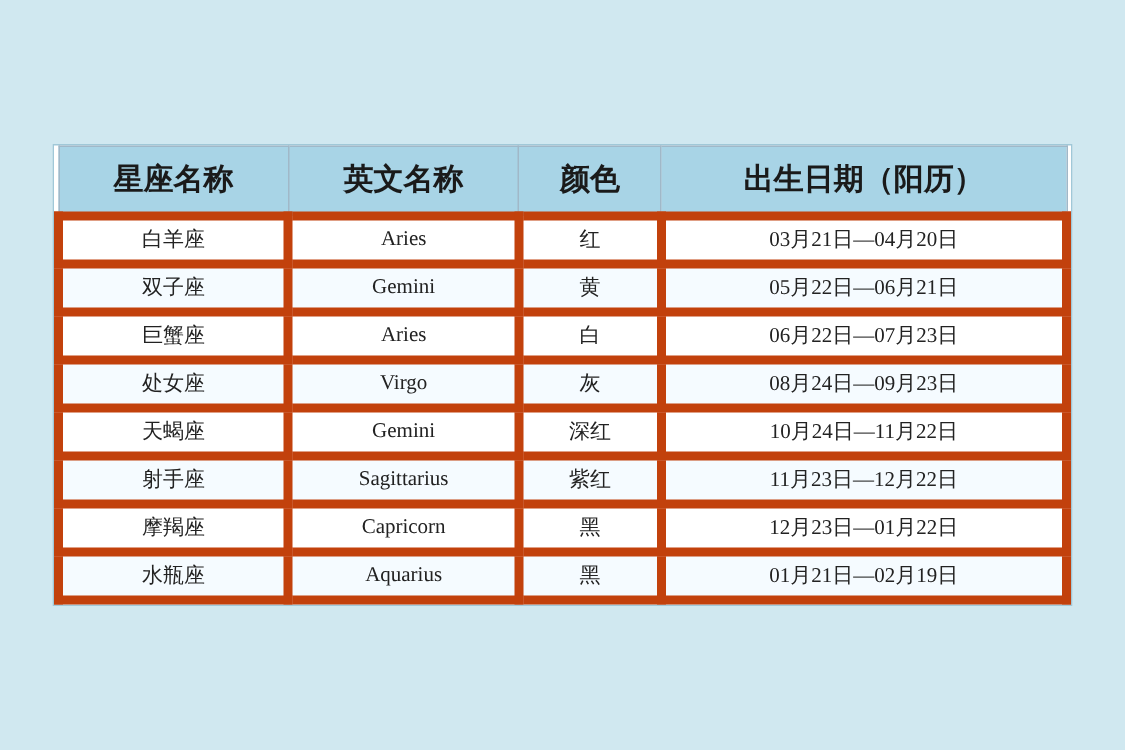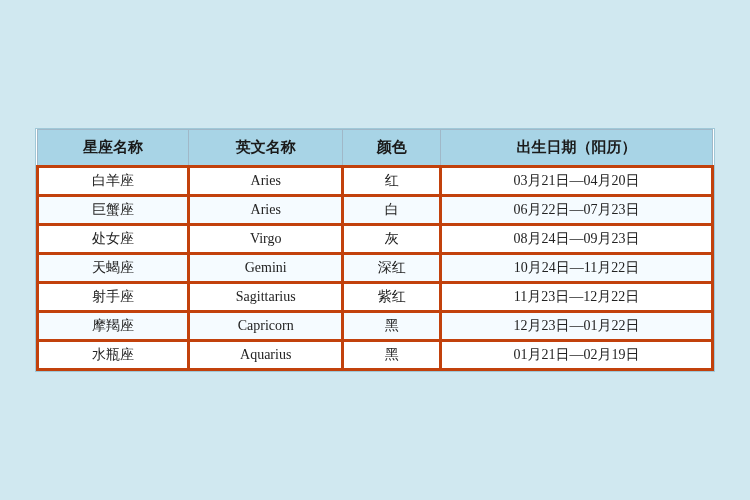--- a/index.html
+++ b/index.html
@@ -31,36 +31,36 @@
     }
 
     thead tr {
       background-color: #a8d4e6;
     }
 
     thead th {
       border: 1px solid #a0b8c8;
       padding: 8px 12px;
       text-align: center;
-      font-size: 15px;
+      font-size: 20px;
       font-weight: bold;
       color: #1a1a1a;
       margin-left: 32px;
     }
 
     tbody tr {
       background-color: #ffffff;
     }
 
     tbody tr:nth-child(even) {
       background-color: #f5fbff;
     }
 
     tbody td {
-      border: 3px solid #c2410c;
+      border: 6px solid #c2410c;
       padding: 4px 12px;
       text-align: center;
       font-size: 14px;
       color: #222222;
     }
 
     tbody td:first-child {
       font-weight: normal;
     }
   </style>
@@ -76,20 +76,26 @@
         <th>颜色</th>
         <th>出生日期（阳历）</th>
       </tr>
     </thead>
     <tbody id="table-body">
     <tr>
           <td>白羊座</td>
           <td>Aries</td>
           <td>红</td>
           <td>03月21日—04月20日</td>
+        </tr>
+        <tr>
+          <td>双子座</td>
+          <td>Gemini</td>
+          <td>黄</td>
+          <td>05月22日—06月21日</td>
         </tr>
         <tr>
           <td>巨蟹座</td>
           <td>Aries</td>
           <td>白</td>
           <td>06月22日—07月23日</td>
         </tr>
         <tr>
           <td>处女座</td>
           <td>Virgo</td>

